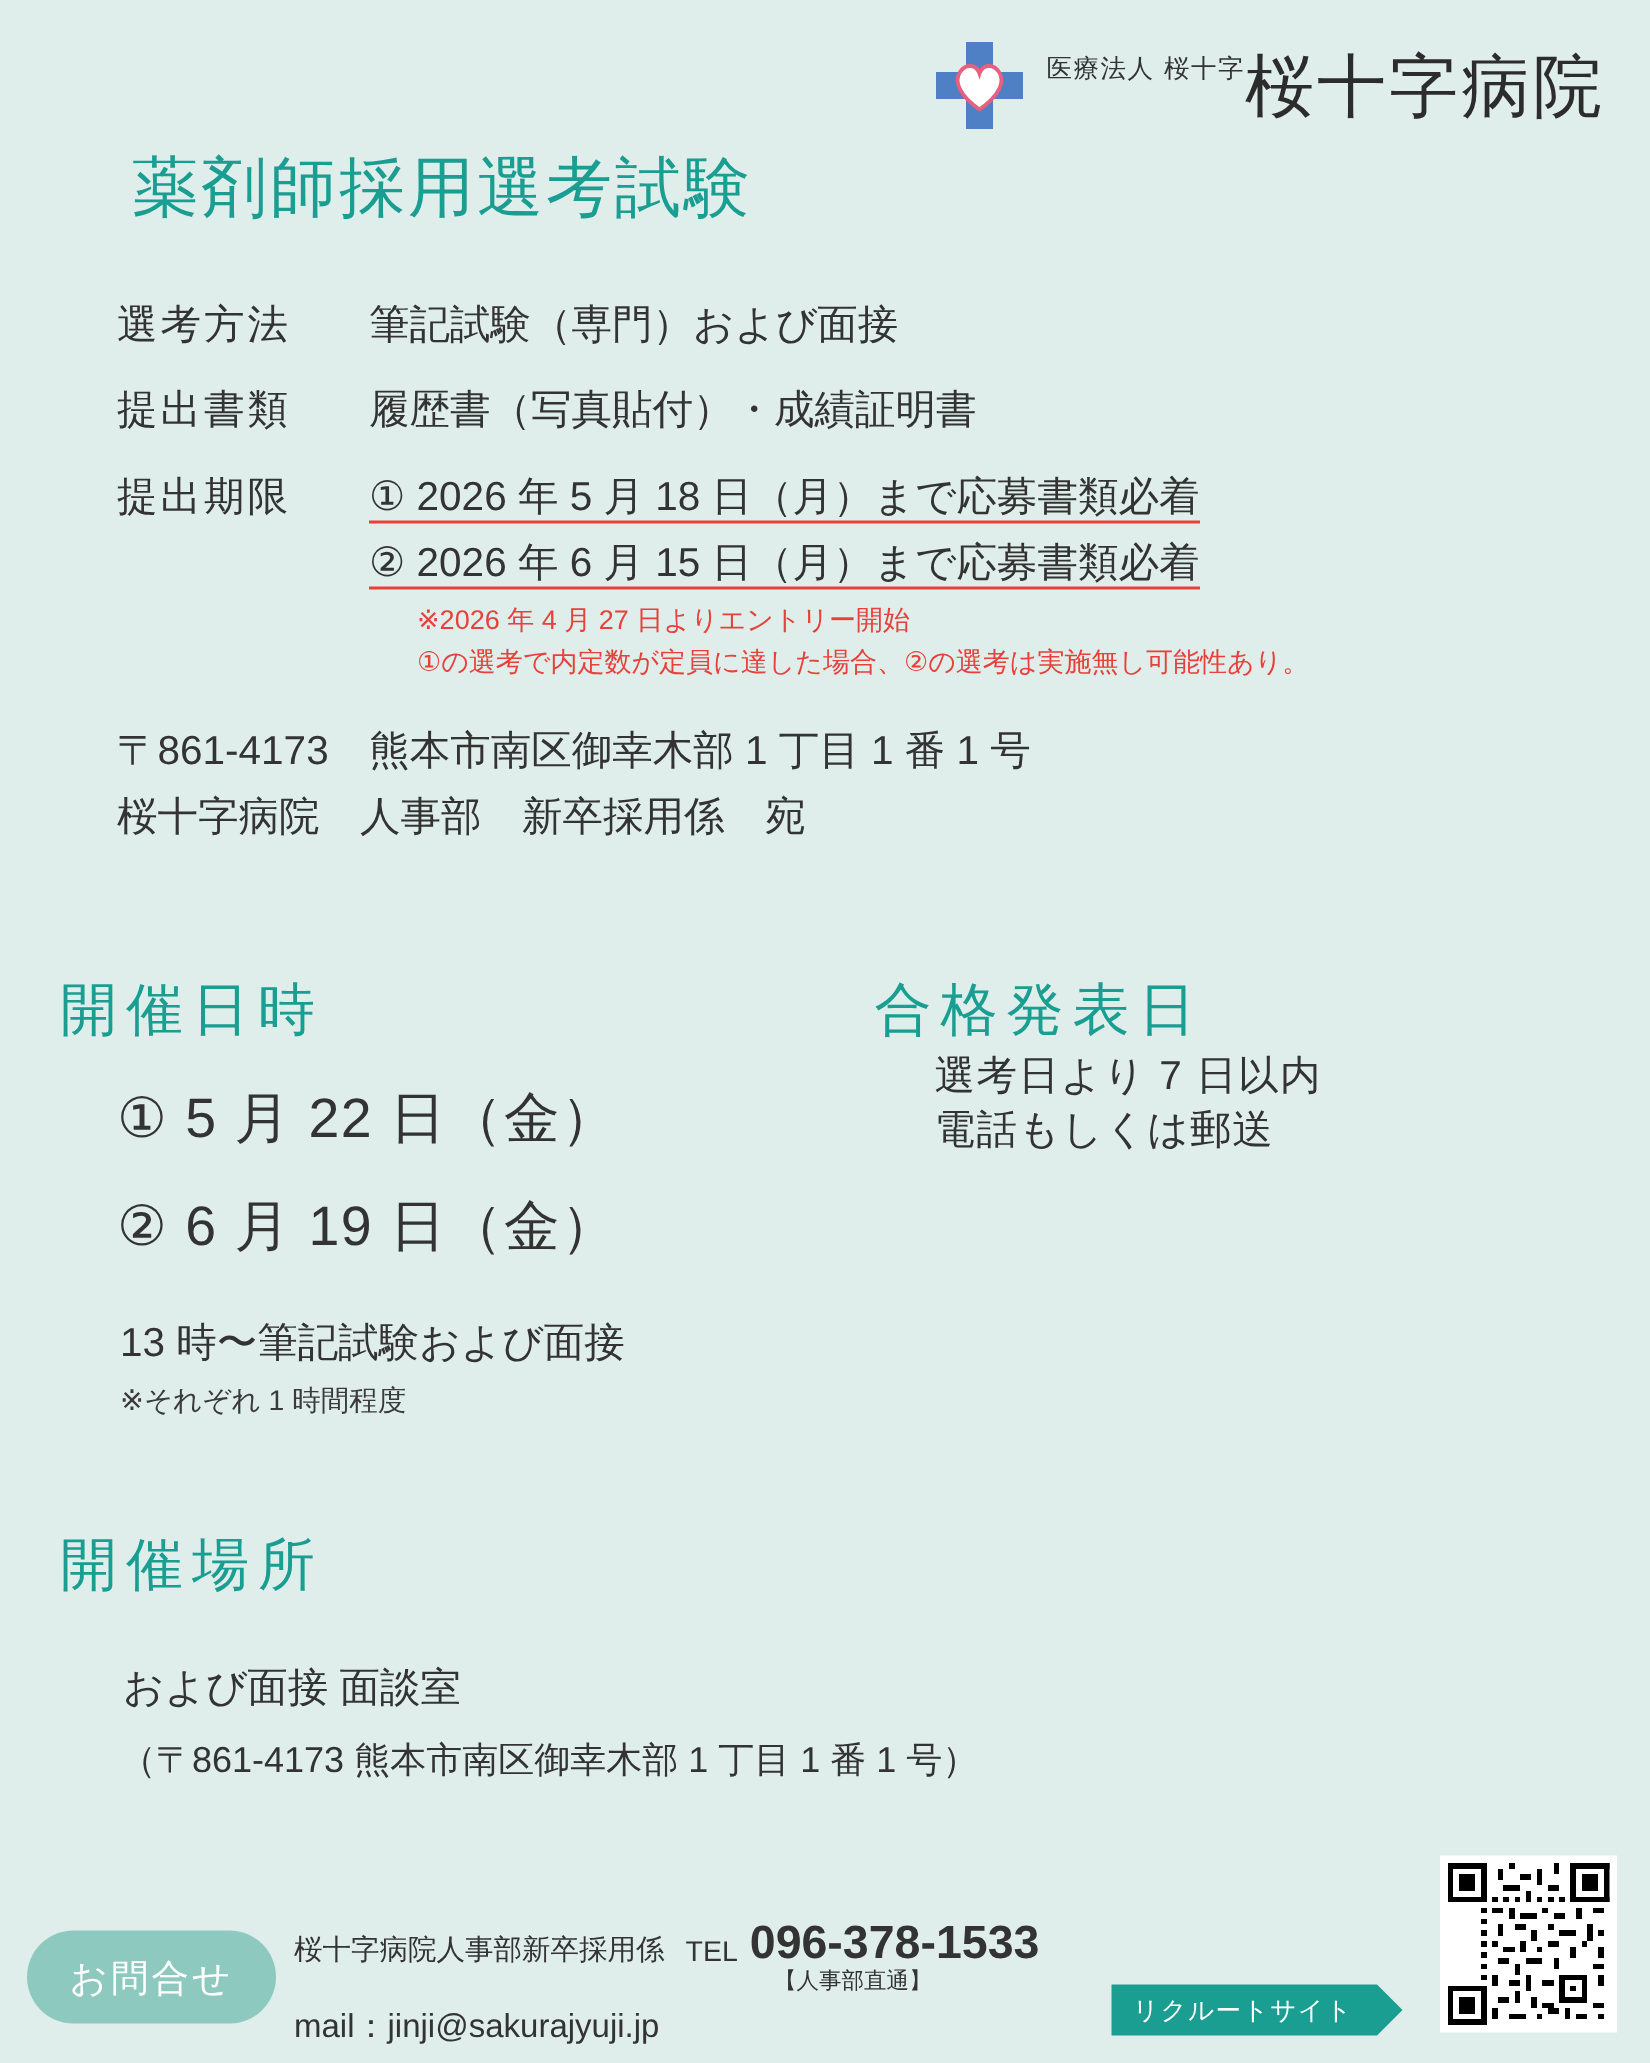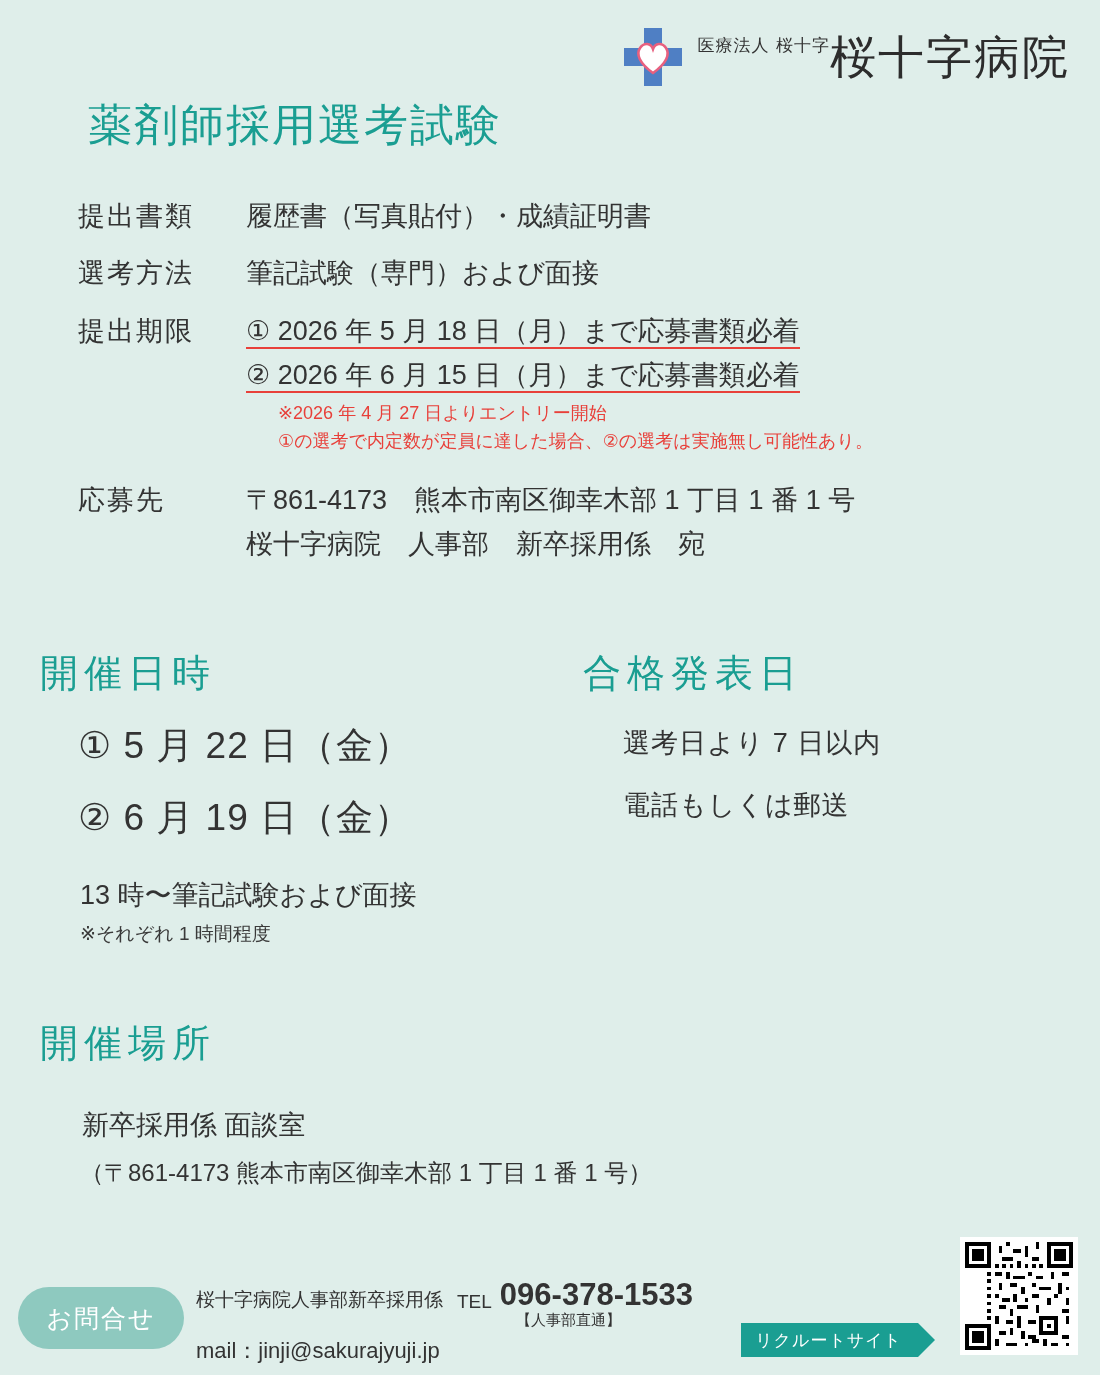--- a/index.html
+++ b/index.html
@@ -122,21 +122,20 @@
   .big-item {
     font-size: 37px;
     letter-spacing: 1px;
     margin-left: 38px;
     margin-top: 22px;
   }
   .mid-item {
     font-size: 27px;
     letter-spacing: 1px;
     margin-left: 40px;
-    margin-top: 26px;
   }
   .plain-line {
     font-size: 27px;
     margin-top: 34px;
     margin-left: 40px;
   }
   .small-note {
     font-size: 19px;
     margin-top: 8px;
     margin-left: 40px;
@@ -244,48 +243,47 @@
     <div class="logo-corp">医療法人 桜十字</div>
     <div class="logo-name">桜十字病院</div>
   </div>
 </div>
 
 <div class="title-main">薬剤師採用選考試験</div>
 
 <div class="detail-list">
 
   <div class="drow">
+    <div class="dlabel">選考方法</div>
+    <div class="dval">筆記試験（専門）および面接</div>
+  </div>
+
+  <div class="drow">
     <div class="dlabel">提出書類</div>
     <div class="dval">履歴書（写真貼付）・成績証明書</div>
-  </div>
-
-  <div class="drow">
-    <div class="dlabel">選考方法</div>
-    <div class="dval">筆記試験（専門）および面接</div>
   </div>
 
   <div class="drow" style="margin-bottom:6px;">
     <div class="dlabel">提出期限</div>
     <div class="dval">
       <span class="sub-line">
         <span class="u-red">① 2026 年 5 月 18 日（月）まで応募書類必着</span>
       </span>
       <span class="sub-line" style="margin-top:8px;">
         <span class="u-red">② 2026 年 6 月 15 日（月）まで応募書類必着</span>
       </span>
     </div>
   </div>
 
   <div class="note-red">
     <div>※2026 年 4 月 27 日よりエントリー開始</div>
     <div>①の選考で内定数が定員に達した場合、②の選考は実施無し可能性あり。</div>
   </div>
 
   <div class="drow" style="margin-top:26px;">
-    <div class="dlabel">応募先</div>
     <div class="dval">
       <span class="sub-line">〒861-4173　熊本市南区御幸木部 1 丁目 1 番 1 号</span>
       <span class="sub-line" style="margin-top:8px;">桜十字病院　人事部　新卒採用係　宛</span>
     </div>
   </div>
 
 </div>
 
 <div class="col-left">
   <div class="sec-head">開催日時</div>
@@ -296,21 +294,21 @@
 </div>
 
 <div class="col-right">
   <div class="sec-head">合格発表日</div>
   <div class="mid-item">選考日より 7 日以内</div>
   <div class="mid-item">電話もしくは郵送</div>
 </div>
 
 <div class="venue">
   <div class="sec-head">開催場所</div>
-  <div class="venue-name">新卒採用係 面談室</div>
+  <div class="venue-name">および面接 面談室</div>
   <div class="venue-addr">（〒861-4173 熊本市南区御幸木部 1 丁目 1 番 1 号）</div>
 </div>
 
 <div class="footer">
   <div class="contact-pill">お問合せ</div>
 
   <div class="contact-body">
     <div class="cb-line1">
       <span class="cb-dept">桜十字病院人事部新卒採用係</span>
       <span class="cb-tel-label">TEL</span>

